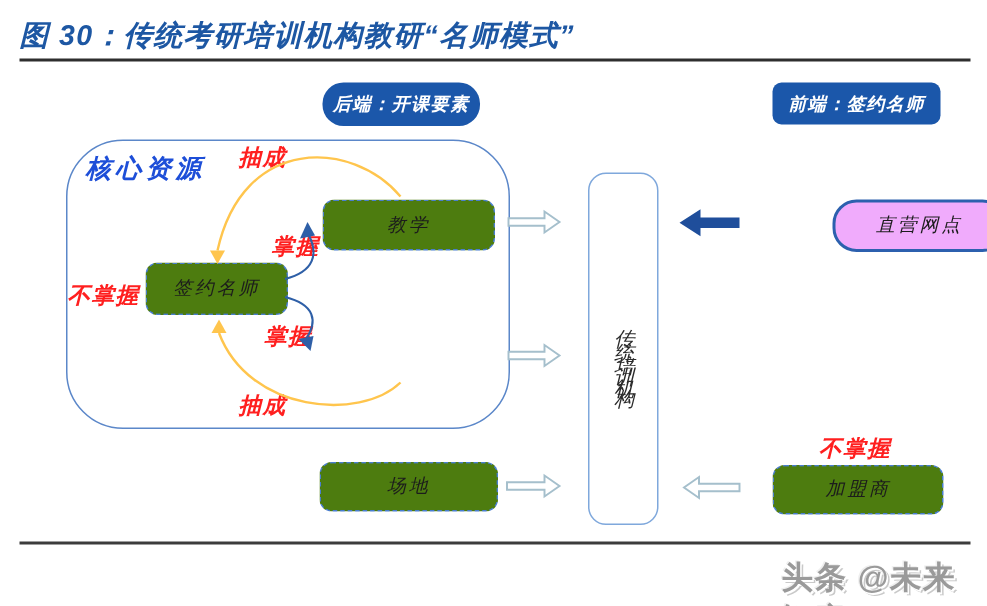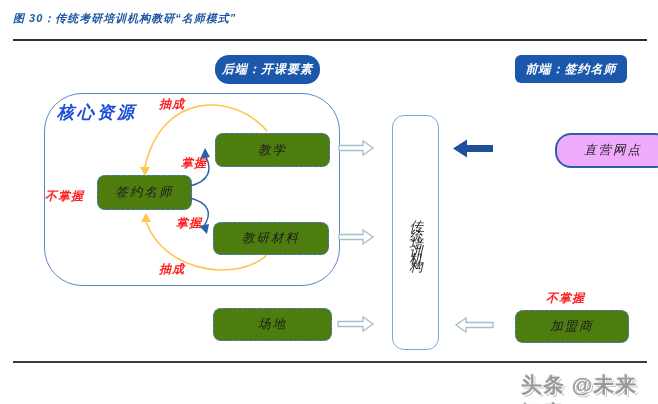--- a/index.html
+++ b/index.html
@@ -1,19 +1,19 @@
 <!DOCTYPE html>
 <html><head>
 <meta charset="utf-8">
 <style>
   html,body{margin:0;padding:0;background:#ffffff;}
   body{font-family:"Liberation Sans","DejaVu Sans",sans-serif;}
   .canvas{position:relative;width:658px;height:404px;background:#fff;overflow:hidden;}
 
-  .title{position:absolute;left:13px;top:11px;font-size:11px;font-weight:bold;
+  .title{position:absolute;left:13px;top:11px;font-size:19px;font-weight:bold;
          font-style:italic;color:#1d57a3;letter-spacing:1px;white-space:nowrap;}
   .rule-top{position:absolute;left:13px;top:39px;width:634px;height:2px;background:#2e2e2e;}
 
   .pill{position:absolute;background:#1b57aa;color:#fff;border-radius:6px;
         display:flex;align-items:center;justify-content:center;
         font-size:12px;font-weight:bold;font-style:italic;letter-spacing:1px;}
   .pill-backend{left:215px;top:55px;width:105px;height:29px;border-radius:14px;}
   .pill-frontend{left:515px;top:55px;width:112px;height:28px;}
 
   .core-container{position:absolute;left:44px;top:93px;width:294px;height:191px;
@@ -34,21 +34,21 @@
              border:2px solid #2c60ae;border-radius:16px;background:#f0abfc;
              display:flex;align-items:center;justify-content:center;
              font-size:12.5px;font-style:italic;color:#1c1c1c;letter-spacing:2px;margin-left:40px;}
 
   .mid-box{position:absolute;left:392px;top:115px;width:45px;height:233px;
            border:1.5px solid #7fa8dc;border-radius:12px;background:#fff;
            display:flex;align-items:center;justify-content:center;}
   .mid-box span{writing-mode:vertical-rl;text-orientation:upright;letter-spacing:8px;
                 font-size:13.5px;font-style:italic;color:#2b2b2b;}
 
-  .red-label{position:absolute;font-size:12px;font-weight:bold;font-style:italic;
+  .red-label{position:absolute;font-size:15px;font-weight:bold;font-style:italic;
              color:#ff1f1f;letter-spacing:1px;white-space:nowrap;text-align:right;}
   .lbl-commission-top{left:159px;top:96px;}
   .lbl-master-top{left:181px;top:155px;}
   .lbl-master-bottom{left:176px;top:215px;}
   .lbl-commission-bottom{left:159px;top:261px;}
   .lbl-notmaster-left{left:45px;top:188px;}
   .lbl-notmaster-right{left:546px;top:290px;}
 
   .arrows-svg{position:absolute;left:0;top:0;width:658px;height:404px;pointer-events:none;}
 
@@ -68,21 +68,20 @@
   <div class="rule-top"></div>
 
   <div class="pill pill-backend">后端：开课要素</div>
   <div class="pill pill-frontend">前端：签约名师</div>
 
   <div class="core-container"></div>
   <div class="core-label">核心资源</div>
 
   <div class="dashed-box box-teaching">教学</div>
   <div class="dashed-box box-signed">签约名师</div>
-  <div class="dashed-box box-materials">教研材料</div>
   <div class="dashed-box box-venue">场地</div>
   <div class="dashed-box box-franchisee">加盟商</div>
 
   <div class="solid-box">直营网点</div>
 
   <div class="mid-box">
     <span>传统培训机构</span>
   </div>
 
   <div class="red-label lbl-commission-top">抽成</div>

